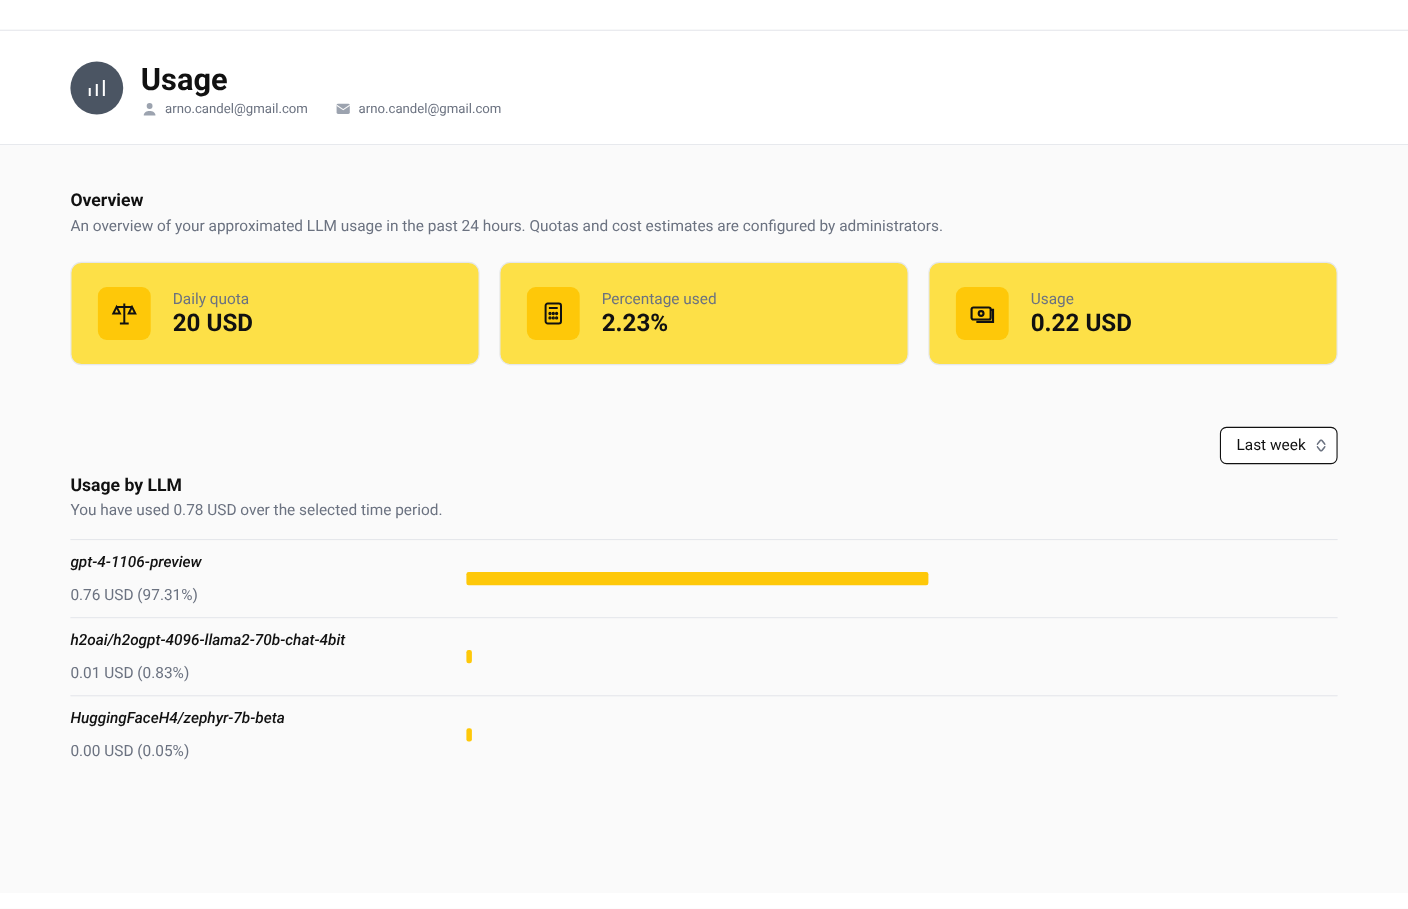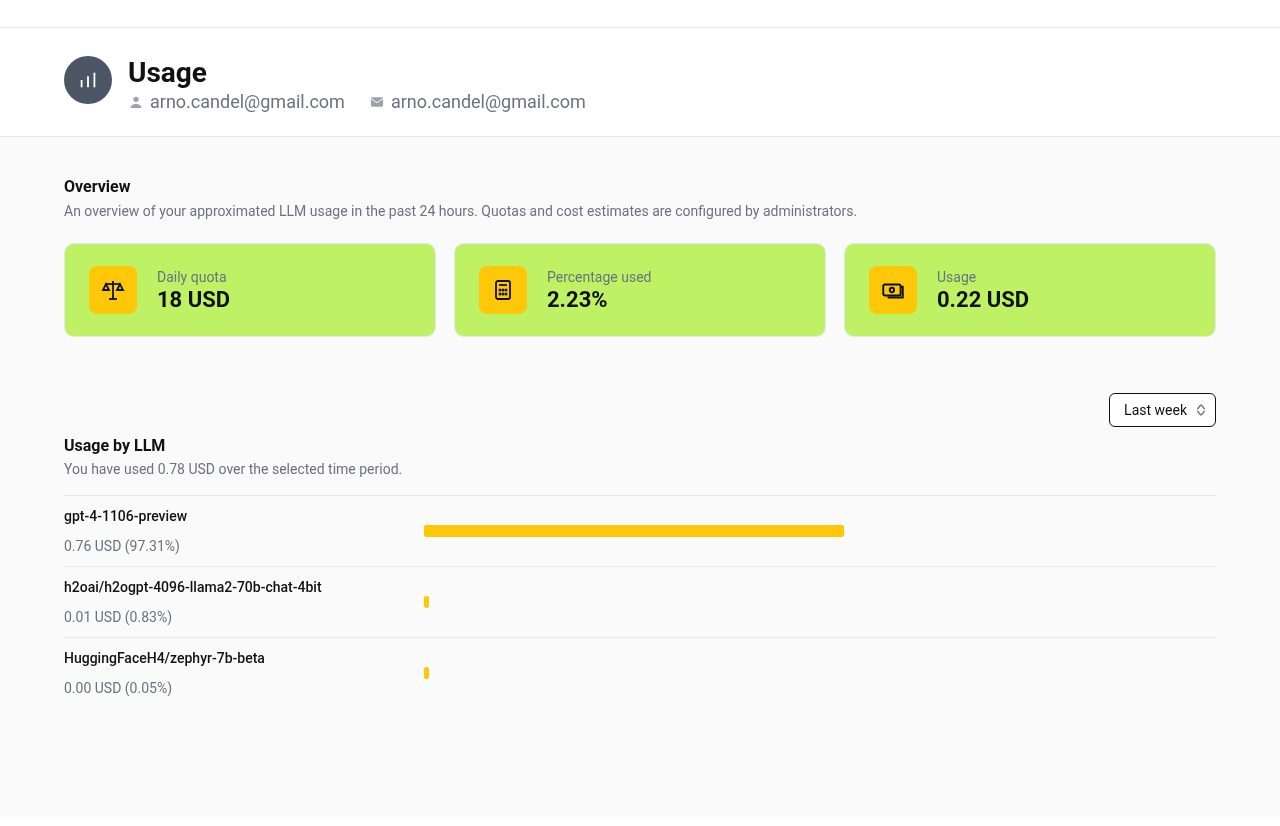--- a/index.html
+++ b/index.html
@@ -33,21 +33,21 @@
   font-size: 28px;
   font-weight: 700;
   color: #111;
   margin-bottom: 2px;
 }
 .header-meta {
   display: flex;
   gap: 24px;
   align-items: flex-end;
   color: #6b7280;
-  font-size: 18px;
+  font-size: 12px;
 }
 .header-meta span {
   display: flex;
   align-items: center;
   gap: 6px;
 }
 .divider {
   border-bottom: 1px solid #e5e7eb;
 }
 .content {
@@ -66,21 +66,21 @@
   color: #6b7280;
   margin-bottom: 24px;
 }
 .cards {
   display: flex;
   gap: 18px;
   margin-bottom: 56px;
 }
 .card {
   flex: 1;
-  background: #bef264;
+  background: #fde047;
   border: 1px solid #e5e7eb;
   border-radius: 10px;
   padding: 22px 24px;
   display: flex;
   align-items: center;
   gap: 20px;
 }
 .card-icon {
   width: 48px;
   height: 48px;
@@ -140,20 +140,21 @@
 .llm-row:first-of-type { border-top: 1px solid #e5e7eb; }
 .llm-row:last-of-type { border-bottom: none; }
 .llm-label {
   width: 360px;
   flex-shrink: 0;
 }
 .llm-name {
   font-size: 14px;
   color: #111;
   font-weight: 500;
+  font-style: italic;
 }
 .llm-sub {
   font-size: 14px;
   color: #6b7280;
   margin-top: 14px;
 }
 .llm-bar-wrap {
   flex: 1;
   height: 12px;
   position: relative;
@@ -212,21 +213,21 @@
           <svg width="24" height="24" viewBox="0 0 24 24" fill="none" stroke="#111" stroke-width="1.8">
             <line x1="12" y1="3" x2="12" y2="21"></line>
             <line x1="5" y1="6" x2="19" y2="6"></line>
             <path d="M5 6l-3 6h6l-3-6z"></path>
             <path d="M19 6l-3 6h6l-3-6z"></path>
             <line x1="8" y1="21" x2="16" y2="21"></line>
           </svg>
         </div>
         <div>
           <div class="card-label">Daily quota</div>
-          <div class="card-value">18 USD</div>
+          <div class="card-value">20 USD</div>
         </div>
       </div>
 
       <div class="card">
         <div class="card-icon">
           <svg width="24" height="24" viewBox="0 0 24 24" fill="none" stroke="#111" stroke-width="1.8">
             <rect x="5" y="3" width="14" height="18" rx="2"></rect>
             <line x1="8" y1="7" x2="16" y2="7"></line>
             <circle cx="9" cy="12" r="0.6" fill="#111"></circle>
               <circle cx="12" cy="12" r="0.6" fill="#111"></circle>

